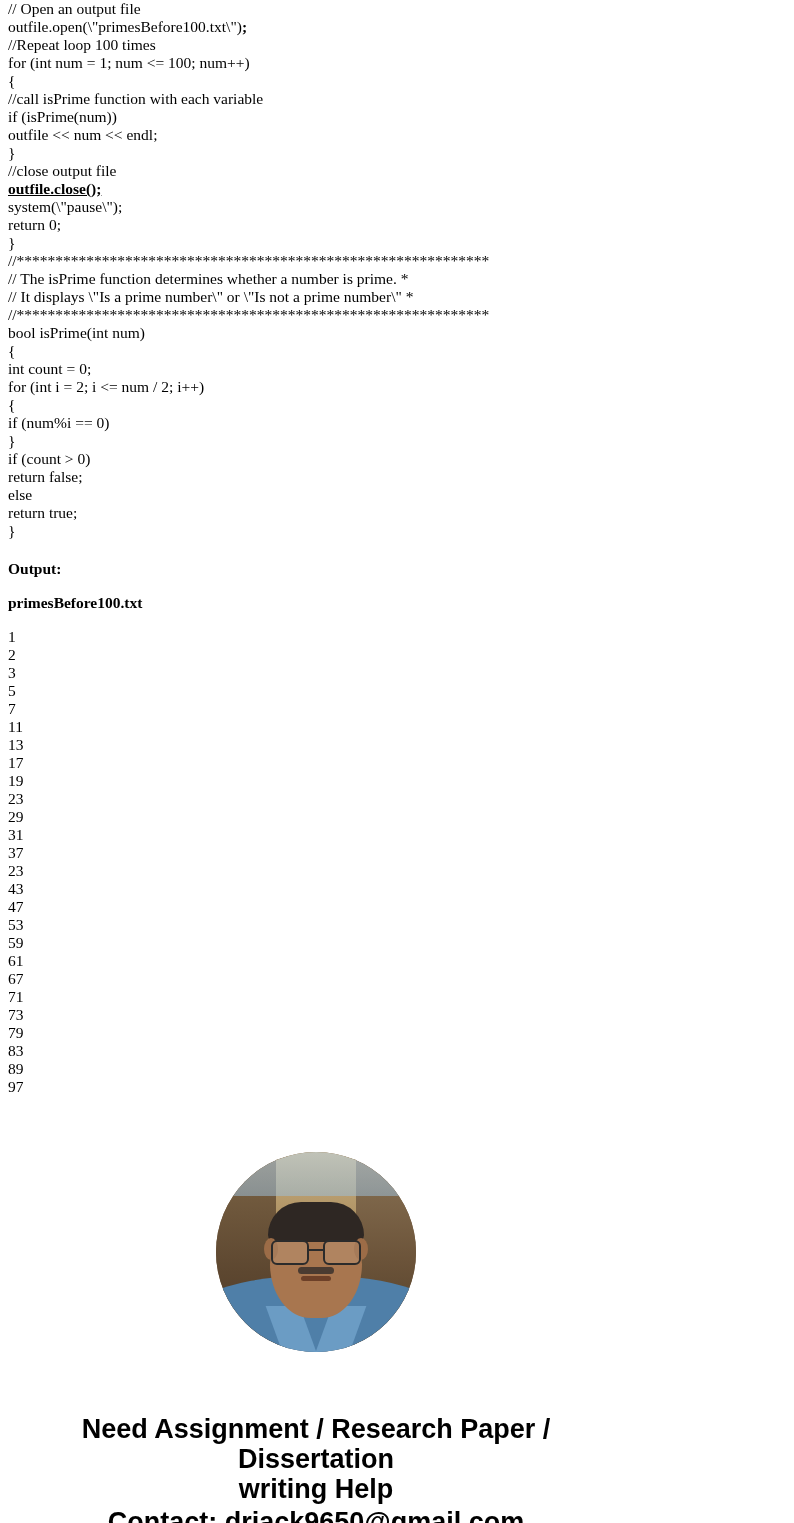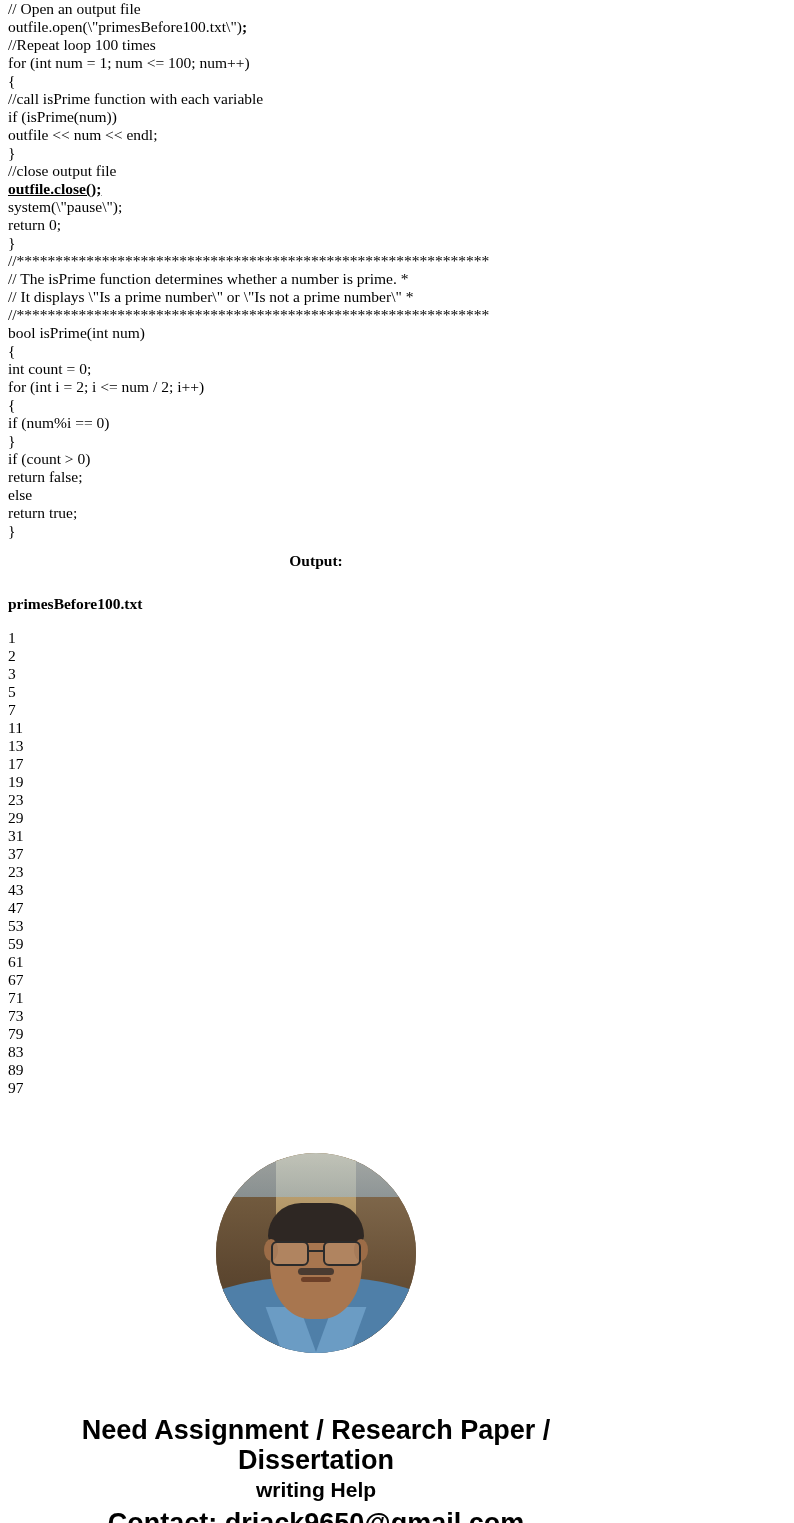--- a/index.html
+++ b/index.html
@@ -30,28 +30,27 @@
     min-height: 18px;
   }
   .code-line.bold {
     font-weight: bold;
     text-decoration: underline;
   }
   .section-label {
     font-weight: bold;
     font-size: 15.5px;
     line-height: 18px;
-    margin-top: 12px;
-    text-align: center;
+    margin-top: 20px;
   }
   .file-label {
     font-weight: bold;
     font-size: 15.5px;
     line-height: 18px;
-    margin-top: 25px;
+    margin-top: 16px;
   }
   .output-list {
     margin-top: 16px;
   }
   .output-line {
     font-size: 15.5px;
     line-height: 18px;
   }
   .portrait-wrap {
     margin-top: 56px;
@@ -208,21 +207,21 @@
     text-align: center;
     font-family: "Liberation Sans", "DejaVu Sans", sans-serif;
     font-weight: bold;
     color: #000000;
   }
   .cta-line-1 {
     font-size: 27px;
     line-height: 30px;
   }
   .cta-line-2 {
-    font-size: 21px;
+    font-size: 27px;
     line-height: 30px;
   }
   .cta-contact {
     font-size: 27px;
     line-height: 32px;
     margin-top: 2px;
   }
 </style>
 </head>
 <body>

